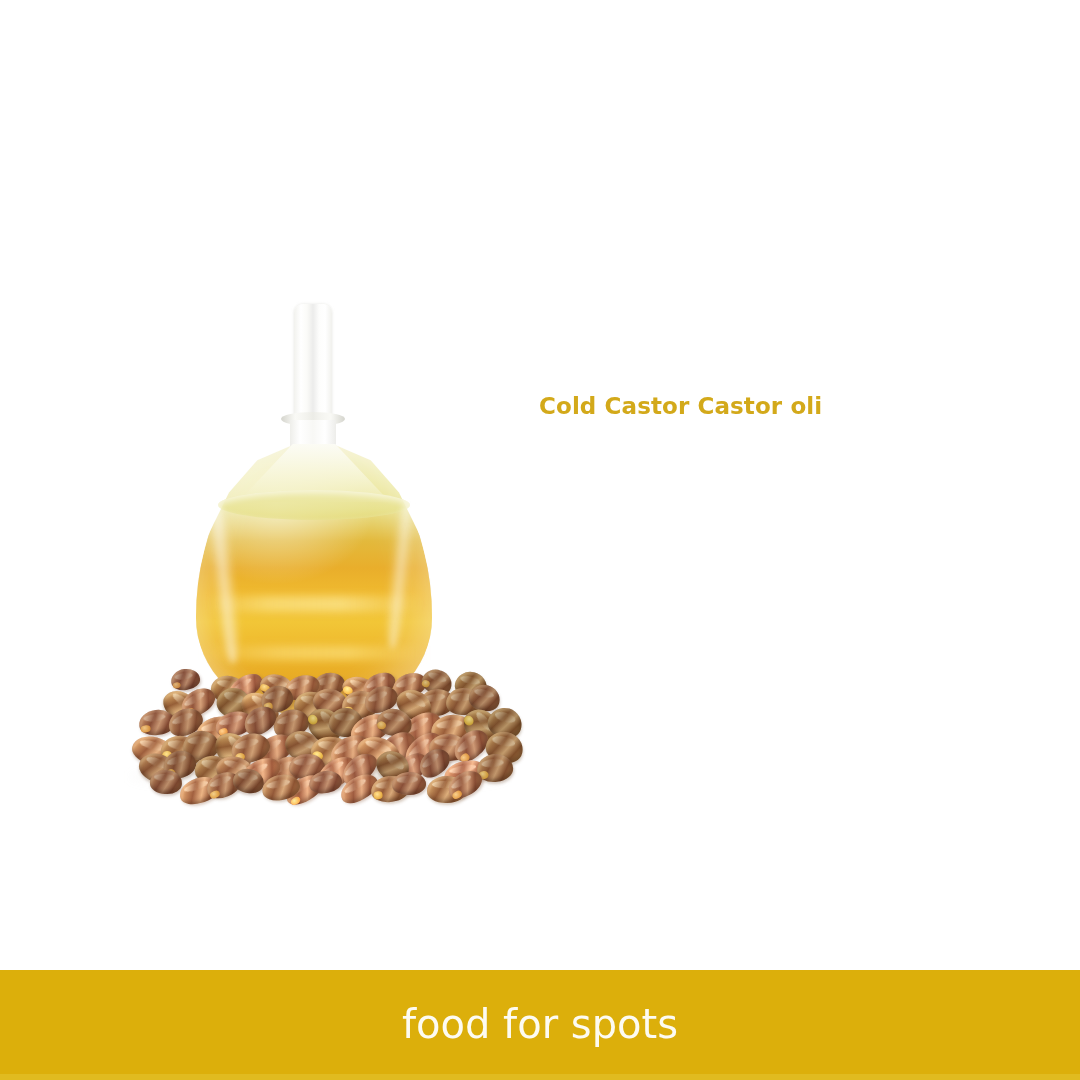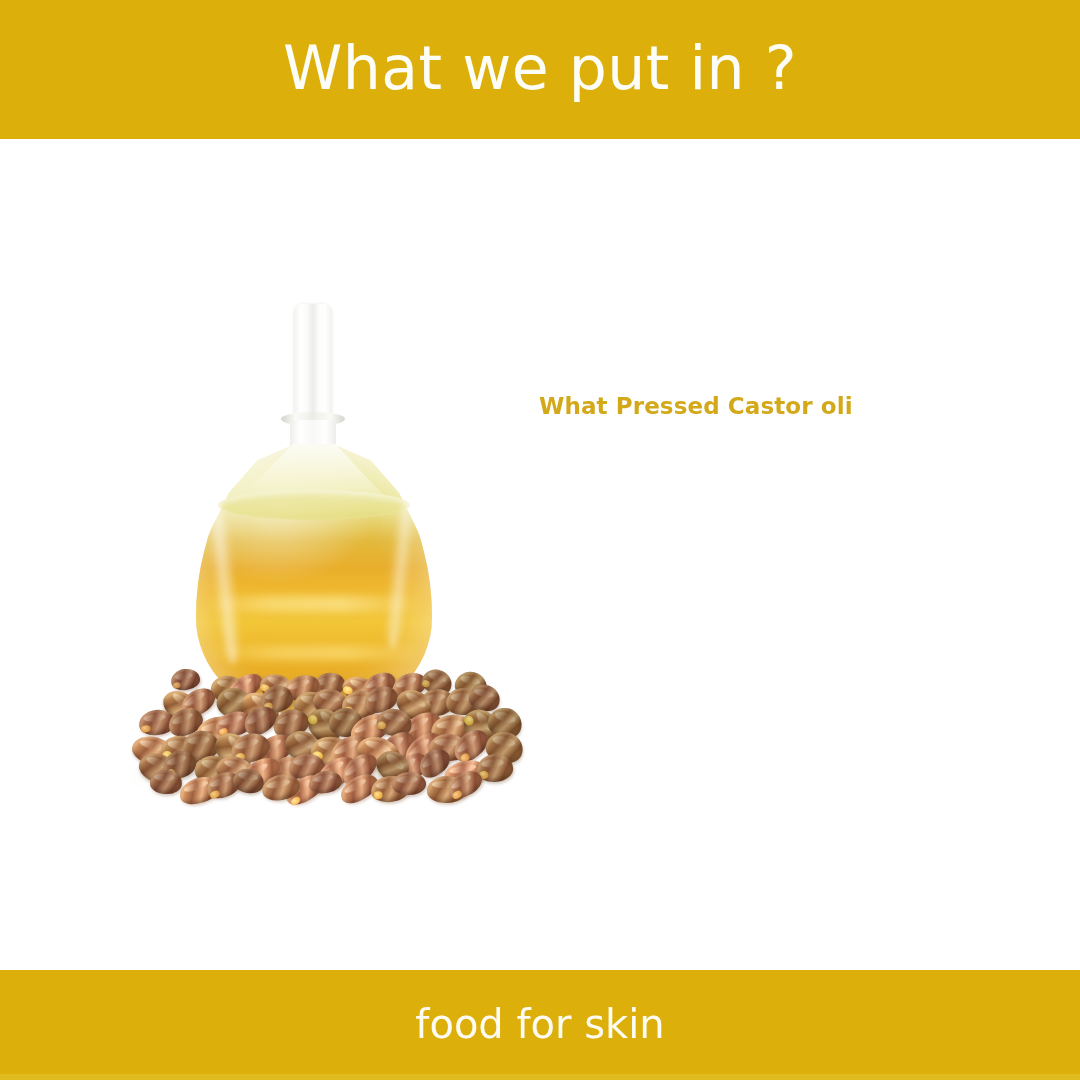--- a/index.html
+++ b/index.html
@@ -310,23 +310,20 @@
     line-height: 1;
     margin-top: -2px;
     white-space: nowrap;
   }
 </style>
 </head>
 <body>
 
 <div class="page">
 
-  <div class="header-band">
-    <div class="header-title">What we put in ?</div>
-  </div>
 
   <div class="stage">
 
     <div class="product-figure">
 
       <div class="bottle-stopper"></div>
       <div class="stopper-ring"></div>
       <div class="bottle-neck"></div>
 
       <div class="flask-body"></div>
@@ -469,23 +466,23 @@
           </div>
           <div class="seed" style="left: 274.158px; top: 99.8144px; width: 33.9996px; height: 23.0018px; transform: rotate(-2.8deg); z-index: 64; filter: hue-rotate(-5.5deg) brightness(0.94);"></div>
           <div class="seed" style="left: 308.699px; top: 104.456px; width: 39.0127px; height: 26.5029px; transform: rotate(-0.4deg); z-index: 60; filter: hue-rotate(3.1deg) brightness(1.08);"></div>
           <div class="seed" style="left: 328.578px; top: 101.208px; width: 35.5046px; height: 23.197px; transform: rotate(-31deg); z-index: 61; filter: hue-rotate(-5.1deg) brightness(0.99);">
             <div class="seed-tip" style="width: 9.2312px; height: 6.95911px; left: 1.42018px; top: 12.9903px;"></div>
           </div>
         </div>
     </div>
 
     <div class="copy-block">
-      <h2 class="copy-heading">What Pressed Castor oli</h2>
+      <h2 class="copy-heading">Cold Castor Castor oli</h2>
     </div>
 
   </div>
 
   <div class="footer-band">
-    <div class="footer-text">food for skin</div>
+    <div class="footer-text">food for spots</div>
     <div class="footer-strip"></div>
   </div>
 
 </div>
 
 </body></html>

